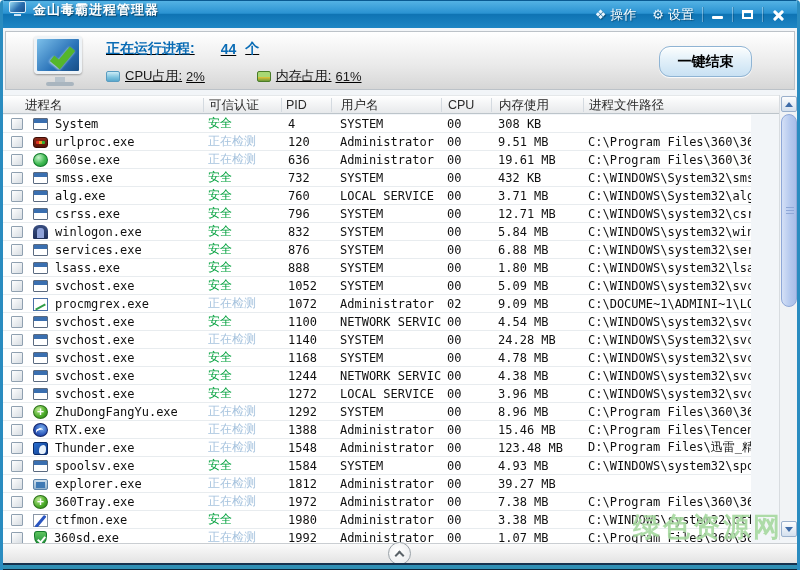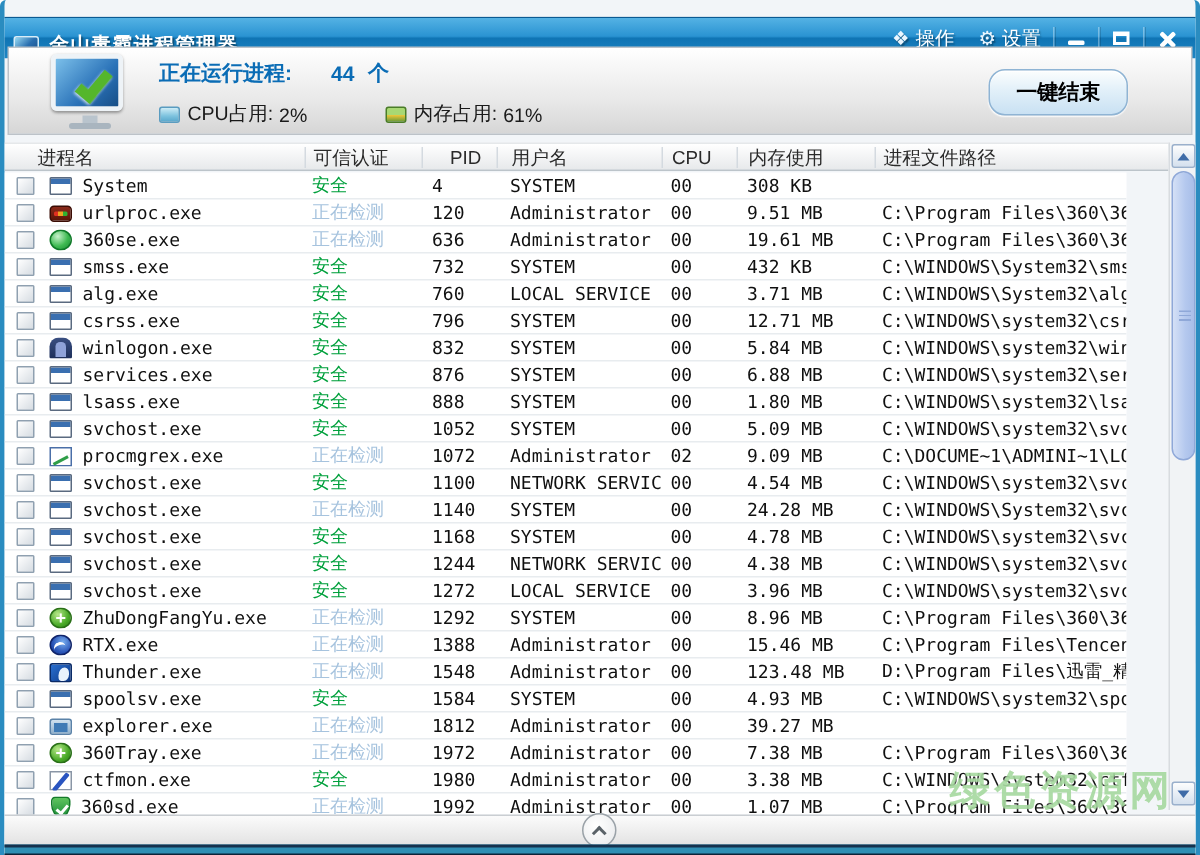--- a/index.html
+++ b/index.html
@@ -6,21 +6,21 @@
   html,body { width:800px; height:570px; background:#fff; font-family:"Liberation Sans", sans-serif; }
 
   .window{ position:relative; width:800px; height:570px; overflow:hidden;
     border-left:3px solid #2a8cc0; border-right:3px solid #2a8cc0;
     background:#f2f5f8; border-radius:4px 4px 0 0; }
 
   
   .titlebar{ position:absolute; top:0; left:-3px; right:-3px; height:28px;
     background:linear-gradient(#54b2e4 0%, #2a93d2 45%, #0f74b4 50%, #1e86c4 100%);
     border-top:1px solid #0a5a92; border-radius:4px 4px 0 0;
-    display:flex; align-items:flex-end; color:#fff;margin-top:11px; }
+    display:flex; align-items:flex-start; color:#fff; }
   .app-icon{ width:17px; height:15px; margin:0 7px 0 9px; position:relative; }
   .app-icon .scr{ width:17px; height:12px; border:1px solid #d8ecf8; border-radius:2px;
     background:linear-gradient(135deg,#9adcf4,#2a6fb0 55%,#1a4f8a); }
   .app-icon .std{ position:absolute; bottom:0; left:5px; width:7px; height:2px; background:#cfe4f4; }
   .tb-title{ font-size:13px; font-weight:bold; text-shadow:1px 1px 1px rgba(0,0,0,.45); letter-spacing:1px; }
   .tb-right{ margin-left:auto; display:flex; align-items:center; height:100%; padding-right:8px; }
   .tb-item{ display:flex; align-items:center; gap:4px; font-size:13px; padding:0 8px; cursor:default;
     text-shadow:1px 1px 1px rgba(0,0,0,.35); }
   .tb-ic{ font-size:13px; color:#eaf6ff; }
   .tb-sep{ width:1px; height:15px; background:rgba(255,255,255,.35); box-shadow:1px 0 0 rgba(0,0,0,.15); }
@@ -35,41 +35,41 @@
   .panel{ position:absolute; top:31px; left:2px; right:2px; height:59px;
     background:linear-gradient(#ffffff,#e9e9e9 60%,#d6d6d6); border:1px solid #bcc2c8; }
   .big-icon{ position:absolute; left:28px; top:4px; width:58px; height:50px; }
   .big-icon .scr{ width:48px; height:38px; border:3px solid #eef3f7; border-radius:4px;
     background:linear-gradient(135deg,#7cc0ea,#2a72b8 60%,#174e86); box-shadow:0 1px 2px rgba(0,0,0,.35); }
   .big-icon .neck{ position:absolute; left:21px; top:41px; width:10px; height:5px; background:#b9c4cd; }
   .big-icon .base{ position:absolute; left:12px; top:46px; width:28px; height:4px; background:#a9b5bf; border-radius:2px; }
   .big-icon .chk{ position:absolute; left:22px; top:8px; width:13px; height:24px;
     border-right:7px solid #55b62c; border-bottom:7px solid #55b62c; transform:rotate(40deg);
     filter:drop-shadow(0 1px 1px rgba(255,255,255,.8)); }
-  .stats{ position:absolute; left:100px; top:8px; }
+  .stats{ position:absolute; left:100px; top:8px;text-decoration:underline; }
   .stat-line1{ font-size:14px; font-weight:bold; color:#0a6cb5; display:flex; align-items:center; }
   .stat-count{ margin-left:26px; } .stat-unit{ margin-left:9px; }
   .stat-line2{ margin-top:9px; display:flex; align-items:center; font-size:13px; color:#1a1a1a; }
   .chip{ width:14px; height:11px; border-radius:2px; margin-right:5px; }
   .chip-cpu{ background:linear-gradient(#cdecf6,#7cc2de 60%,#5aa8cc); border:1px solid #5a9cc0; }
   .chip-mem{ background:linear-gradient(#a8d874 55%,#e8c43a 55%, #6a9c38); border:1px solid #4a7c28; }
   .stat-val{ margin-left:4px; } .gap{ width:52px; }
   .end-btn{ position:absolute; right:42px; top:14px; width:93px; height:31px;
     border:1px solid #8fb4d4; border-radius:11px; font-size:14px; color:#000;
     background:linear-gradient(#fcfefe,#e2f0f9 45%,#c9e1f3); box-shadow:0 1px 1px rgba(255,255,255,.9), inset 0 1px 0 #fff;
     font-family:"Liberation Sans",sans-serif; cursor:pointer;font-weight:bold; }
 
   
   .thead{ position:absolute; top:95px; left:0; width:776px; height:19px;
     background:linear-gradient(#ffffff,#e7e9eb); border-bottom:1px solid #bcc4ca; border-top:1px solid #e5e8ea;
     display:grid; grid-template-columns:200px 78px 50px 110px 50px 92px 1fr;
     font-size:12.5px; color:#2a2a2a; align-items:center; }
   .th{ padding-left:5px; border-left:1px solid #d4dae0; height:14px; line-height:14px; white-space:nowrap; overflow:hidden; }
   .th:first-child{ border-left:none; padding-left:22px; }
-  .th-pid{ padding-left:18px; } .th-user{ padding-left:9px; } .th-cpu{ padding-left:6px; }
+  .th-pid{ padding-left:4px; } .th-user{ padding-left:9px; } .th-cpu{ padding-left:6px; }
   .th-mem{ padding-left:7px; } .th-path{ padding-left:5px; }
 
   .tbody{ position:absolute; top:115px; left:0; width:748px; height:428px; overflow:hidden; background:#fff; }
   .trow{ display:grid; grid-template-columns:200px 78px 50px 110px 50px 92px 1fr; height:18px;
     border-bottom:1px solid #e8ecef; align-items:center;
     font-family:"DejaVu Sans Mono","Liberation Mono",monospace; font-size:12px; color:#101010; }
   .cell{ white-space:nowrap; overflow:hidden; }
   .c-name{ display:flex; align-items:center; }
   .cbx{ width:12px; height:12px; margin-left:8px; border:1px solid #8fa0b0; border-radius:1px;
     background:linear-gradient(135deg,#ffffff,#d6dce2); }

